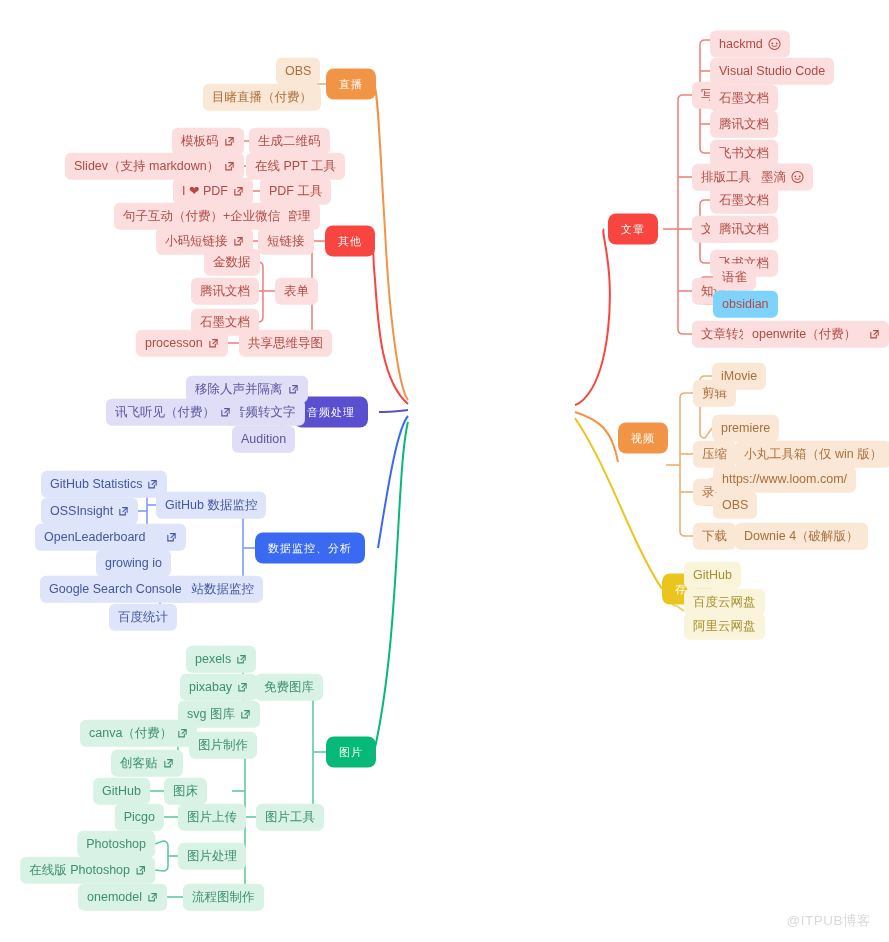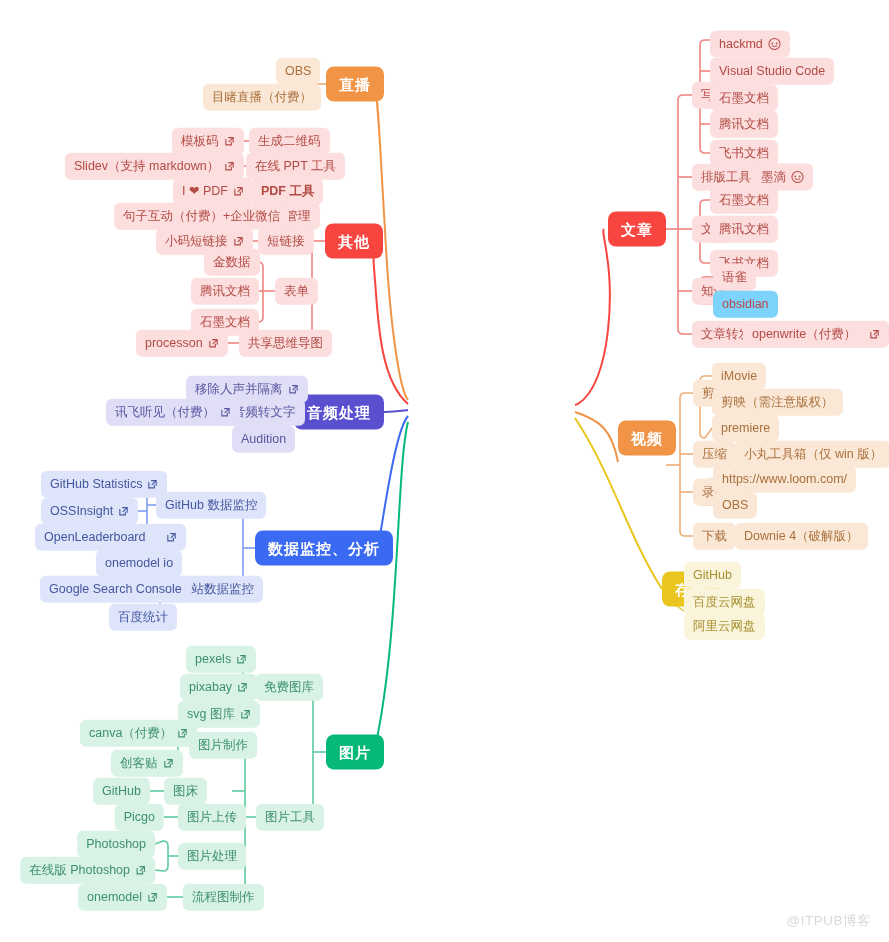--- a/index.html
+++ b/index.html
@@ -37,22 +37,22 @@
     color: #ffffff;
     font-size: 25px;
     font-weight: bold;
     letter-spacing: 2px;
     padding: 17px 22px;
     border-radius: 10px;
   }
   
   .b1 {
     color: #ffffff;
-    font-size: 15px;
-    font-weight: bold;
+    font-size: 11px;
+    font-weight: normal;
     letter-spacing: 1px;
     padding: 10px 13px;
     border-radius: 8px;
   }
   
   .b2 {
     font-size: 12.5px;
     padding: 7px 9px;
     border-radius: 6px;
     font-weight: normal;
@@ -271,21 +271,21 @@
   <div class="node b1" style="left:325px; top:241px; background:#f8453f;">
     <span>其他</span>
   </div>
 
   <div class="node b2" style="left:249px; top:141px; background:#fbdedd; color:#b34a45;">
     <span>生成二维码</span>
   </div>
   <div class="node b2" style="left:246px; top:166px; background:#fbdedd; color:#b34a45;">
     <span>在线 PPT 工具</span>
   </div>
-  <div class="node b2" style="left:252px; top:191px; background:#fbdedd; color:#b34a45;font-weight:bold;">
+  <div class="node b2" style="left:260px; top:191px; background:#fbdedd; color:#b34a45;">
     <span>PDF 工具</span>
   </div>
   <div class="node b2" style="left:264px; top:216px; background:#fbdedd; color:#b34a45;">
     <span>群管理</span>
   </div>
   <div class="node b2" style="left:258px; top:241px; background:#fbdedd; color:#b34a45;">
     <span>短链接</span>
   </div>
   <div class="node b2" style="left:275px; top:291px; background:#fbdedd; color:#b34a45;">
     <span>表单</span>
@@ -400,21 +400,21 @@
   </div>
   <div class="node b3" style="left:35px; top:537px; background:#dee5fb; color:#43569e;gap:21px;">
     <span>OpenLeaderboard</span>
     <span class="ext">
         <svg viewBox="0 0 12 12">
           <path d="M2 4 L2 10 L8 10 L8 7 M5 2 L10 2 L10 7 M10 2 L5.5 6.5" stroke="#43569e" stroke-width="1.2" fill="none" stroke-linecap="round"></path>
         </svg>
       </span>
   </div>
   <div class="node b3" style="left:96px; top:563px; background:#dee5fb; color:#43569e;">
-    <span>onemodel io</span>
+    <span>growing io</span>
   </div>
   <div class="node b3" style="left:40px; top:589px; background:#dee5fb; color:#43569e;">
     <span>Google Search Console</span>
   </div>
   <div class="node b3" style="left:109px; top:617px; background:#dee5fb; color:#43569e;">
     <span>百度统计</span>
   </div>
 
   <div class="node b1" style="left:326px; top:752px; background:#07b978;">
     <span>图片</span>
@@ -593,23 +593,20 @@
   </div>
   <div class="node b2" style="left:693px; top:492px; background:#fbe7d5; color:#a9703c;">
     <span>录制</span>
   </div>
   <div class="node b2" style="left:693px; top:536px; background:#fbe7d5; color:#a9703c;">
     <span>下载</span>
   </div>
   <div class="node b3" style="left:712px; top:376px; background:#fbe7d5; color:#a9703c;">
     <span>iMovie</span>
   </div>
-  <div class="node b3" style="left:712px; top:402px; background:#fbe7d5; color:#a9703c;">
-    <span>剪映（需注意版权）</span>
-  </div>
   <div class="node b3" style="left:712px; top:428px; background:#fbe7d5; color:#a9703c;">
     <span>premiere</span>
   </div>
   <div class="node b3" style="left:735px; top:454px; background:#fbe7d5; color:#a9703c;">
     <span>小丸工具箱（仅 win 版）</span>
   </div>
   <div class="node b3" style="left:713px; top:479px; background:#fbe7d5; color:#a9703c;">
     <span>https://www.loom.com/</span>
   </div>
   <div class="node b3" style="left:713px; top:505px; background:#fbe7d5; color:#a9703c;">

